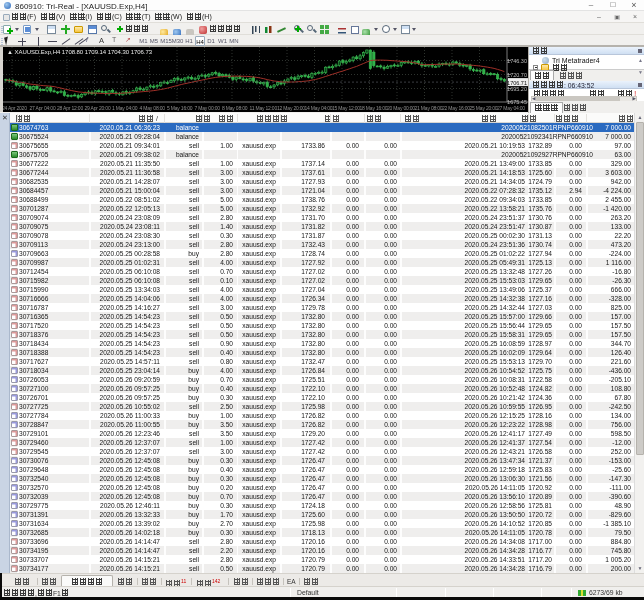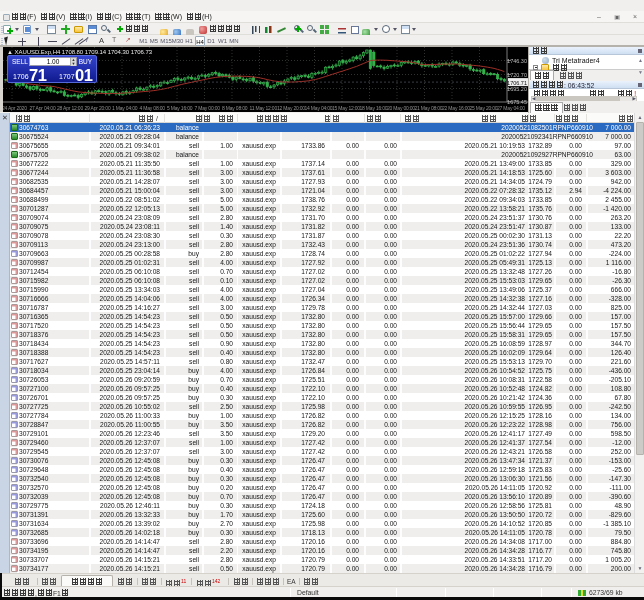--- a/index.html
+++ b/index.html
@@ -111,20 +111,27 @@
 .tsep{position:absolute;top:4px;width:1px;height:7px;background:#c5c2bc}
 sup.red{color:#c00;font-size:5px;vertical-align:3px}
 
 #status{position:absolute;left:0;top:586px;width:644px;height:11px;background:#f0efed;border-top:1px solid #d5d2cc;font-size:6.8px;color:#333}
 .ssep{position:absolute;top:1px;width:1px;height:9px;background:#d0cdc7;border-right:1px solid #fff}
 #bstrip{position:absolute;left:0;top:597px;width:644px;height:3px;background:#0a0a0a}
 #lstrip{position:absolute;left:0;top:573px;width:2px;height:27px;background:#0a0a0a}
 </style></head>
 <body>
 <div id="app">
+  <div id="title">
+    <div id="tico"></div>
+    <span class="txt">860910: Tri-Real - [XAUUSD.Exp,H4]</span>
+    <span class="wbtn" style="right:48px">–</span>
+    <span class="wbtn" style="right:26px">□</span>
+    <span class="wbtn" style="right:5px;font-size:9px">×</span>
+  </div>
   <div id="menu">
     <div id="mico"></div>
     <div id="mrow"><span class="mi"><i class="cj"></i><i class="cj"></i>(<span class="mk">F</span>)</span><span class="mi"><i class="cj"></i><i class="cj"></i>(<span class="mk">V</span>)</span><span class="mi"><i class="cj"></i><i class="cj"></i>(<span class="mk">I</span>)</span><span class="mi"><i class="cj"></i><i class="cj"></i>(<span class="mk">C</span>)</span><span class="mi"><i class="cj"></i><i class="cj"></i>(<span class="mk">T</span>)</span><span class="mi"><i class="cj"></i><i class="cj"></i>(<span class="mk">W</span>)</span><span class="mi"><i class="cj"></i><i class="cj"></i>(<span class="mk">H</span>)</span></div>
     <span class="wbtn" style="right:40px;top:1px;font-size:7px;color:#666">–</span>
     <span class="wbtn" style="right:22px;top:1px;font-size:6px;color:#666">▣</span>
     <span class="wbtn" style="right:4px;top:1px;font-size:7px;color:#666">×</span>
   </div>
   <div id="tb1">
       <i style="position:absolute;left:1px;top:2px;width:2px;height:8px;background:repeating-linear-gradient(0deg,#b8c4d8 0 1px,transparent 1px 2px)"></i>
       <span class="ti" style="left:2px;width:12px">
@@ -590,29 +597,20 @@
 <text x="304.5" y="62.5" font-family="Liberation Sans" font-size="5.0" letter-spacing="-0.2" fill="#8f8f8f">14 May 04:00</text>
 <text x="332.0" y="62.5" font-family="Liberation Sans" font-size="5.0" letter-spacing="-0.2" fill="#8f8f8f">15 May 12:00</text>
 <text x="359.5" y="62.5" font-family="Liberation Sans" font-size="5.0" letter-spacing="-0.2" fill="#8f8f8f">18 May 16:00</text>
 <text x="387.0" y="62.5" font-family="Liberation Sans" font-size="5.0" letter-spacing="-0.2" fill="#8f8f8f">20 May 00:00</text>
 <text x="414.5" y="62.5" font-family="Liberation Sans" font-size="5.0" letter-spacing="-0.2" fill="#8f8f8f">21 May 08:00</text>
 <text x="442.0" y="62.5" font-family="Liberation Sans" font-size="5.0" letter-spacing="-0.2" fill="#8f8f8f">22 May 16:00</text>
 <text x="469.5" y="62.5" font-family="Liberation Sans" font-size="5.0" letter-spacing="-0.2" fill="#8f8f8f">25 May 20:00</text>
 <text x="497" y="62.5" font-family="Liberation Sans" font-size="5.0" letter-spacing="-0.2" fill="#8f8f8f">27 May 04:00</text>
 <text x="7" y="6.5" font-family="Liberation Sans" font-size="6.0" letter-spacing="-0.05" fill="#e8e8e8">▲ XAUUSD.Exp,H4  1708.80 1709.14 1704.30 1706.73</text>
 </svg>
-  <div id="ocw">
-    <span class="selltxt">SELL</span>
-      <span class="buytxt">BUY</span>
-    <span class="lot">1.00<span class="spin">▲<br>▼</span></span>
-    <span class="p1">1706</span>
-      <span class="b1">71</span>
-    <span class="p2">1707</span>
-      <span class="b2">01</span>
-  </div>
   <div id="nav">
     <div class="phead" style="top:0"><i class="cj"></i><i class="cj"></i><span class="pin"></span></div>
     <div id="navtree">
       <div class="trow" style="top:1px">
           <span class="mt4logo"></span>
           <span style="position:absolute;left:23px">Tri Metatrader4</span>
         </div>
       <div class="trow" style="top:8px">
           <span class="plusbox"></span>
           <span class="fold2"></span>

